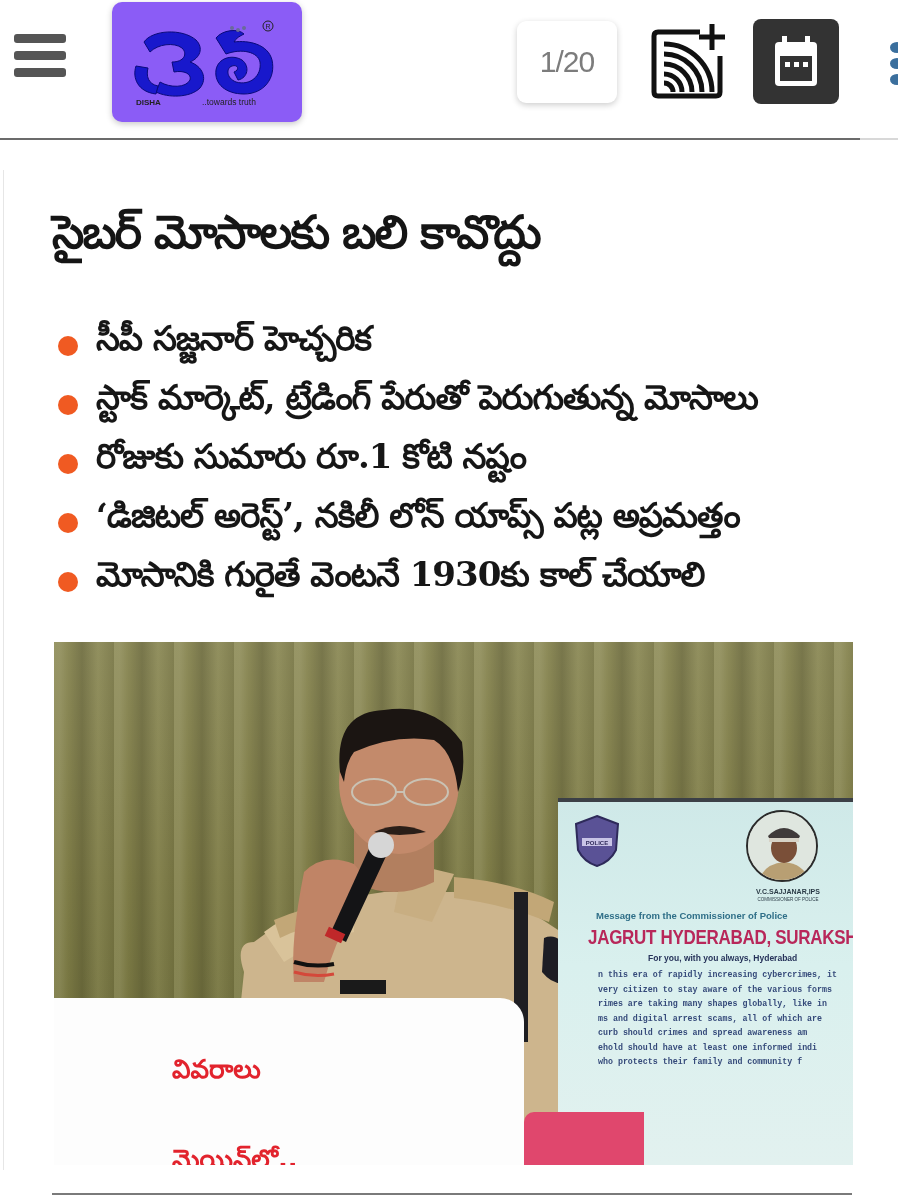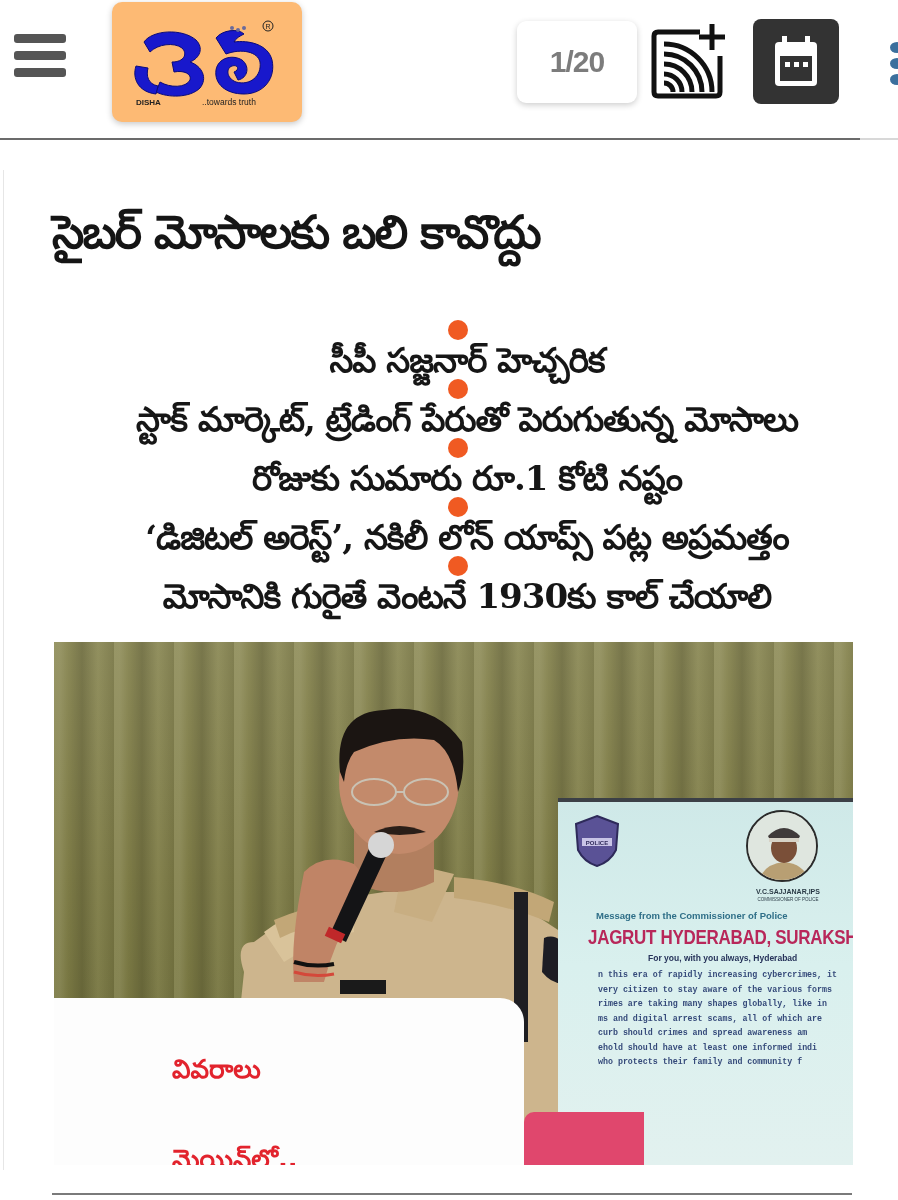--- a/index.html
+++ b/index.html
@@ -8,45 +8,45 @@
   .topbar { position: absolute; left: 0; top: 0; width: 898px; height: 140px; background: #ffffff; }
   .topbar-rule { position: absolute; left: 0; top: 138px; width: 860px; height: 2px; background: #6b6b6b; }
   .topbar-rule2 { position: absolute; left: 860px; top: 138px; width: 38px; height: 2px; background: #d8d8d8; }
 
   .hamburger { position: absolute; left: 14px; top: 34px; width: 52px; height: 44px; cursor: pointer; }
   .hamburger span { position: absolute; left: 0; width: 52px; height: 9px; border-radius: 3px; background: #555555; }
   .hamburger span:nth-child(1){ top: 0; }
   .hamburger span:nth-child(2){ top: 17px; }
   .hamburger span:nth-child(3){ top: 34px; }
 
-  .logo-card { position: absolute; left: 112px; top: 2px; width: 190px; height: 120px; background: #fdba74; border-radius: 10px; box-shadow: 0 2px 6px rgba(0,0,0,0.22); cursor: pointer; }
+  .logo-card { position: absolute; left: 112px; top: 2px; width: 190px; height: 120px; background: #8b5cf6; border-radius: 10px; box-shadow: 0 2px 6px rgba(0,0,0,0.22); cursor: pointer; }
   .logo-card svg { position: absolute; left: 0; top: 0; }
   .logo-en { position: absolute; left: 24px; top: 96px; font-family: "Liberation Sans", sans-serif; font-weight: bold; font-size: 8px; color: #222; }
   .logo-tag { position: absolute; left: 90px; top: 95px; font-family: "Liberation Sans", sans-serif; font-size: 8.5px; color: #222; }
   .logo-reg { position: absolute; left: 262px; top: 20px; }
 
-  .page-counter { position: absolute; left: 517px; top: 21px; width: 120px; height: 82px; background: #fff; border-radius: 9px; box-shadow: 0 2px 6px rgba(0,0,0,0.2); display: flex; align-items: center; justify-content: center; font-family: "Liberation Sans", sans-serif; font-weight: bold; font-size: 30px; color: #7c7c7c; letter-spacing: -1px; cursor: pointer; }
+  .page-counter { position: absolute; left: 517px; top: 21px; width: 100px; height: 82px; background: #fff; border-radius: 9px; box-shadow: 0 2px 6px rgba(0,0,0,0.2); display: flex; align-items: center; justify-content: center; font-family: "Liberation Sans", sans-serif; font-weight: normal; font-size: 30px; color: #7c7c7c; letter-spacing: -1px; cursor: pointer; }
 
   .feed-btn { position: absolute; left: 650px; top: 20px; width: 78px; height: 80px; cursor: pointer; }
   .cal-btn { position: absolute; left: 753px; top: 19px; width: 86px; height: 85px; background: #333333; border-radius: 8px; cursor: pointer; }
   .cal-btn svg { position: absolute; left: 20px; top: 15px; }
 
   .more-btn { position: absolute; left: 884px; top: 42px; width: 14px; height: 50px; cursor: pointer; }
   .more-btn span { position: absolute; left: 6px; width: 14px; height: 11px; border-radius: 50%; background: #3b6f9d; }
   .more-btn span:nth-child(1){ top: 0; }
   .more-btn span:nth-child(2){ top: 16px; }
   .more-btn span:nth-child(3){ top: 32px; }
 
   .clip { position: absolute; left: 0; top: 150px; width: 898px; height: 1050px; background: #ffffff; }
   .clip-edge { position: absolute; left: 3px; top: 170px; width: 1px; height: 1000px; background: #e6e6e6; }
 
   .headline { position: absolute; left: 52px; top: 186px; width: 800px; font-family: "DejaVu Serif", serif; font-weight: bold; font-size: 46px; line-height: 92px; color: #151515; white-space: nowrap; letter-spacing: -2px; }
 
   .bullets { position: absolute; left: 58px; top: 312px; width: 800px; }
-  .bullet { position: relative; height: 59px; display: flex; align-items: center; flex-direction: column; }
+  .bullet { position: relative; height: 59px; display: flex; align-items: center; }
   .bullet .dot { width: 20px; height: 20px; border-radius: 50%; background: #f05a22; flex: 0 0 auto; margin-top: 8px; }
   .bullet .txt { margin-left: 18px; font-family: "DejaVu Serif", serif; font-weight: bold; font-size: 34px; color: #161616; white-space: nowrap; letter-spacing: -1px; }
 
   .photo { position: absolute; left: 54px; top: 642px; width: 799px; height: 523px; overflow: hidden; background: #7d7a48; cursor: pointer; }
   .curtain { position: absolute; inset: 0;
     background:
       repeating-linear-gradient(90deg, rgba(255,255,230,0.10) 0px, rgba(255,255,230,0.10) 6px, rgba(0,0,0,0.0) 14px, rgba(0,0,0,0.14) 28px, rgba(255,255,230,0.05) 44px, rgba(0,0,0,0.08) 60px),
       linear-gradient(180deg, #8c8a58 0%, #7e7c47 45%, #6e6e3a 100%);
   }
   .officer { position: absolute; left: 0; top: 0; }

